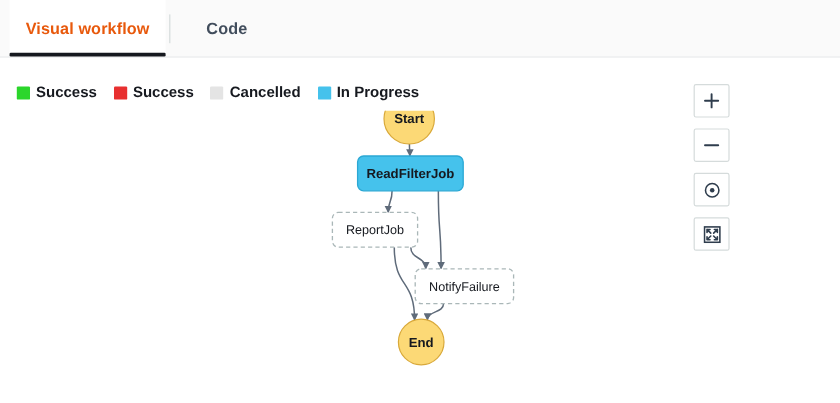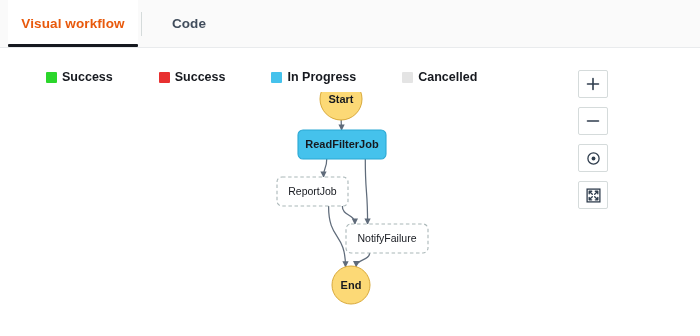--- a/index.html
+++ b/index.html
@@ -88,21 +88,20 @@
     display: flex;
     align-items: center;
     gap: 14px;
     height: 18px;
   }
   .legend-item {
     display: flex;
     align-items: center;
     gap: 5px;
     height: 18px;
-    margin-left: 32px;
   }
   .legend-swatch {
     width: 11px;
     height: 11px;
     border-radius: 1px;
     flex: 0 0 auto;
     display: block;
   }
   .legend-label {
     font-size: 12.5px;
@@ -165,26 +164,26 @@
   <div id="legend">
     <div class="legend-item">
       <span class="legend-swatch" style="background: rgb(43, 214, 43);"></span>
       <span class="legend-label">Success</span>
     </div>
     <div class="legend-item">
       <span class="legend-swatch" style="background: rgb(232, 48, 48);"></span>
       <span class="legend-label">Success</span>
     </div>
     <div class="legend-item">
+      <span class="legend-swatch" style="background: rgb(228, 228, 228);"></span>
+      <span class="legend-label">Cancelled</span>
+    </div>
+    <div class="legend-item">
       <span class="legend-swatch" style="background: rgb(69, 194, 236);"></span>
       <span class="legend-label">In Progress</span>
-    </div>
-    <div class="legend-item">
-      <span class="legend-swatch" style="background: rgb(228, 228, 228);"></span>
-      <span class="legend-label">Cancelled</span>
     </div>
   </div>
 
   <div id="graph-canvas">
     <svg id="graph-svg" width="640" height="244" viewBox="0 0 640 244" xmlns="http://www.w3.org/2000/svg">
       <defs>
         <marker id="arrow" viewBox="0 0 10 10" refX="9" refY="5" markerWidth="5" markerHeight="5" orient="auto-start-reverse">
           <path d="M 0 0 L 10 5 L 0 10 z" fill="#5f6b7a"></path>
         </marker>
       </defs>

